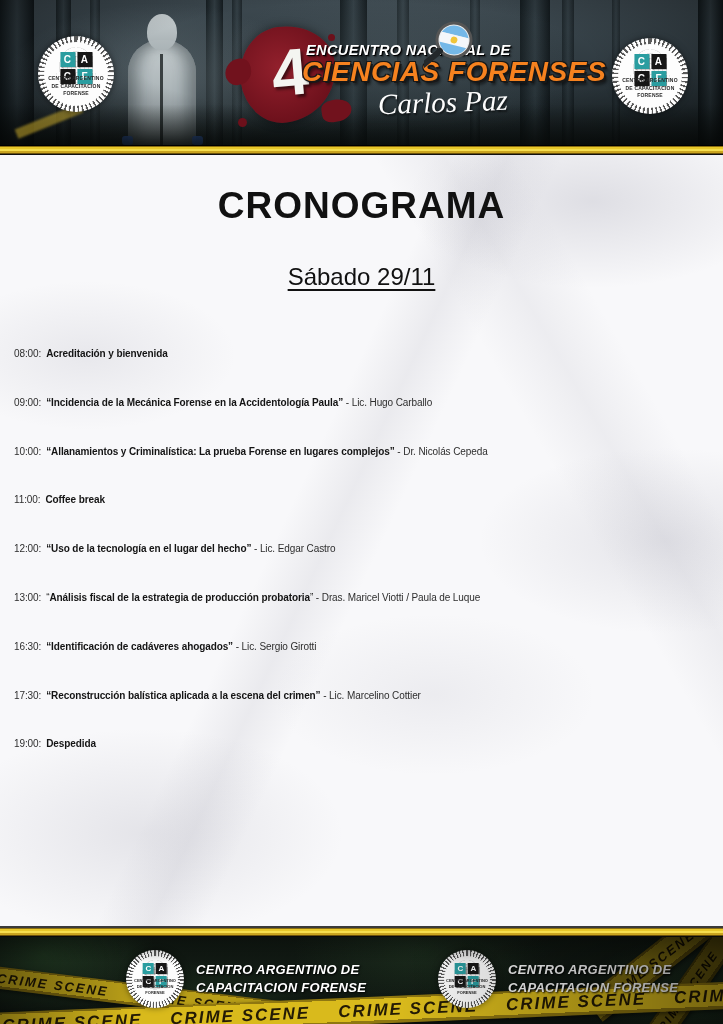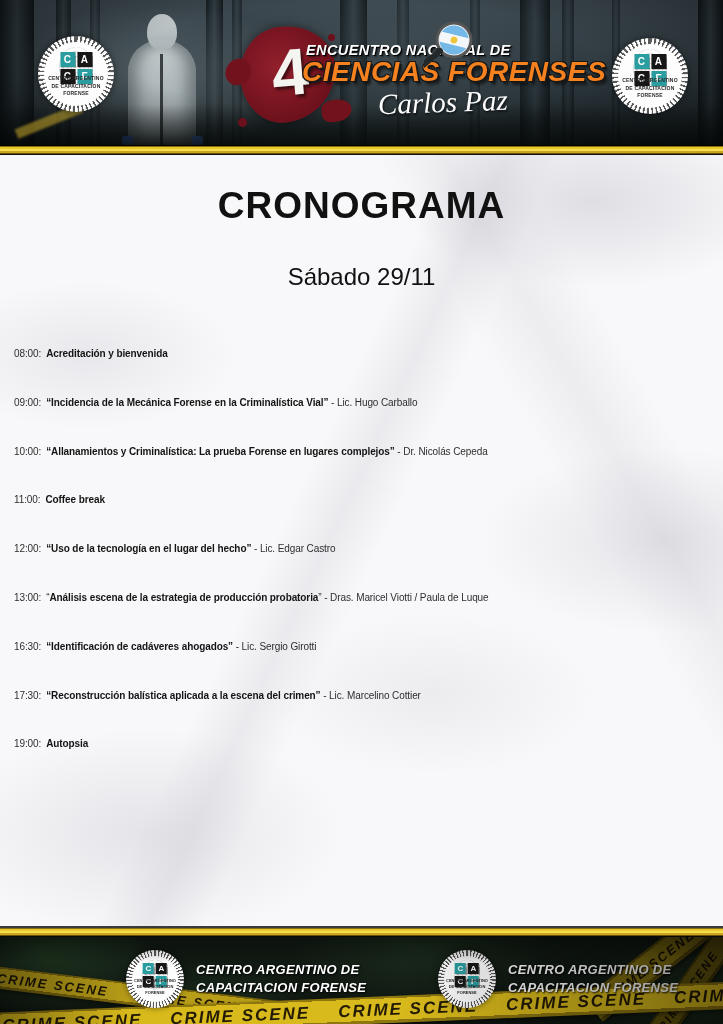--- a/index.html
+++ b/index.html
@@ -91,21 +91,21 @@
       radial-gradient(ellipse 300px 150px at 92% 50%, rgba(148,148,164,.20), transparent 62%),
       radial-gradient(ellipse 320px 170px at 20% 88%, rgba(148,148,164,.20), transparent 62%),
       radial-gradient(ellipse 260px 130px at 60% 70%, rgba(148,148,164,.12), transparent 62%),
       linear-gradient(115deg, transparent 42%, rgba(135,135,152,.12) 47%, transparent 52%),
       linear-gradient(60deg, transparent 70%, rgba(135,135,152,.10) 76%, transparent 82%),
       #f8f8fa;}
   .page-title{position:absolute;left:0;top:30px;width:100%;text-align:center;margin:0;
     font-size:37px;font-weight:800;color:#111;letter-spacing:1px;}
   .date-heading{position:absolute;left:0;top:108px;width:100%;text-align:center;margin:0;
     font-size:24px;font-weight:normal;color:#111;}
-  .date-heading span{text-underline-offset:4px;text-align:right;}
+  .date-heading span{text-decoration:underline;text-underline-offset:4px;text-align:right;}
   .schedule{position:absolute;left:14px;top:193px;right:0;}
   .schedule-row{height:48.8px;font-size:10px;color:#2e2e2e;white-space:nowrap;letter-spacing:-.1px;}
   .schedule-row .time{margin-right:5px;}
   .schedule-row .bold{font-weight:bold;color:#141414;}
 
   
   .footer{position:absolute;left:0;top:937px;width:723px;height:87px;overflow:hidden;
     background:
       radial-gradient(ellipse 160px 90px at 6% 20%, rgba(52,92,52,.55), transparent 70%),
       radial-gradient(ellipse 140px 80px at 30% 90%, rgba(44,80,44,.45), transparent 70%),
@@ -230,51 +230,51 @@
       <span>Sábado 29/11</span>
     </h2>
 
     <div class="schedule">
 
         <div class="schedule-row">
           <span class="time">08:00:</span><span class="pre"></span><span class="bold">Acreditación y bienvenida</span><span class="post"></span>
         </div>
 
         <div class="schedule-row">
-          <span class="time">09:00:</span><span class="pre"></span><span class="bold">“Incidencia de la Mecánica Forense en la Criminalística Vial”</span><span class="post"> - Lic. Hugo Carballo</span>
+          <span class="time">09:00:</span><span class="pre"></span><span class="bold">“Incidencia de la Mecánica Forense en la Accidentología Paula”</span><span class="post"> - Lic. Hugo Carballo</span>
         </div>
 
         <div class="schedule-row">
           <span class="time">10:00:</span><span class="pre"></span><span class="bold">“Allanamientos y Criminalística: La prueba Forense en lugares complejos”</span><span class="post"> - Dr. Nicolás Cepeda</span>
         </div>
 
         <div class="schedule-row">
           <span class="time">11:00:</span><span class="pre"></span><span class="bold">Coffee break</span><span class="post"></span>
         </div>
 
         <div class="schedule-row">
           <span class="time">12:00:</span><span class="pre"></span><span class="bold">“Uso de la tecnología en el lugar del hecho”</span><span class="post"> - Lic. Edgar Castro</span>
         </div>
 
         <div class="schedule-row">
-          <span class="time">13:00:</span><span class="pre">“</span><span class="bold">Análisis escena de la estrategia de producción probatoria</span><span class="post">” - Dras. Maricel Viotti / Paula de Luque</span>
+          <span class="time">13:00:</span><span class="pre">“</span><span class="bold">Análisis fiscal de la estrategia de producción probatoria</span><span class="post">” - Dras. Maricel Viotti / Paula de Luque</span>
         </div>
 
 
 
         <div class="schedule-row">
           <span class="time">16:30:</span><span class="pre"></span><span class="bold">“Identificación de cadáveres ahogados”</span><span class="post"> - Lic. Sergio Girotti</span>
         </div>
 
         <div class="schedule-row">
           <span class="time">17:30:</span><span class="pre"></span><span class="bold">“Reconstrucción balística aplicada a la escena del crimen”</span><span class="post"> - Lic. Marcelino Cottier</span>
         </div>
 
         <div class="schedule-row">
-          <span class="time">19:00:</span><span class="pre"></span><span class="bold">Autopsia</span><span class="post"></span>
+          <span class="time">19:00:</span><span class="pre"></span><span class="bold">Despedida</span><span class="post"></span>
         </div>
       </div>
   </main>
 
   <div class="band" id="band-bottom"></div>
 
   <footer class="footer">
 
     <div class="tape tape-diag">
       <span>CRIME SCENE</span>

